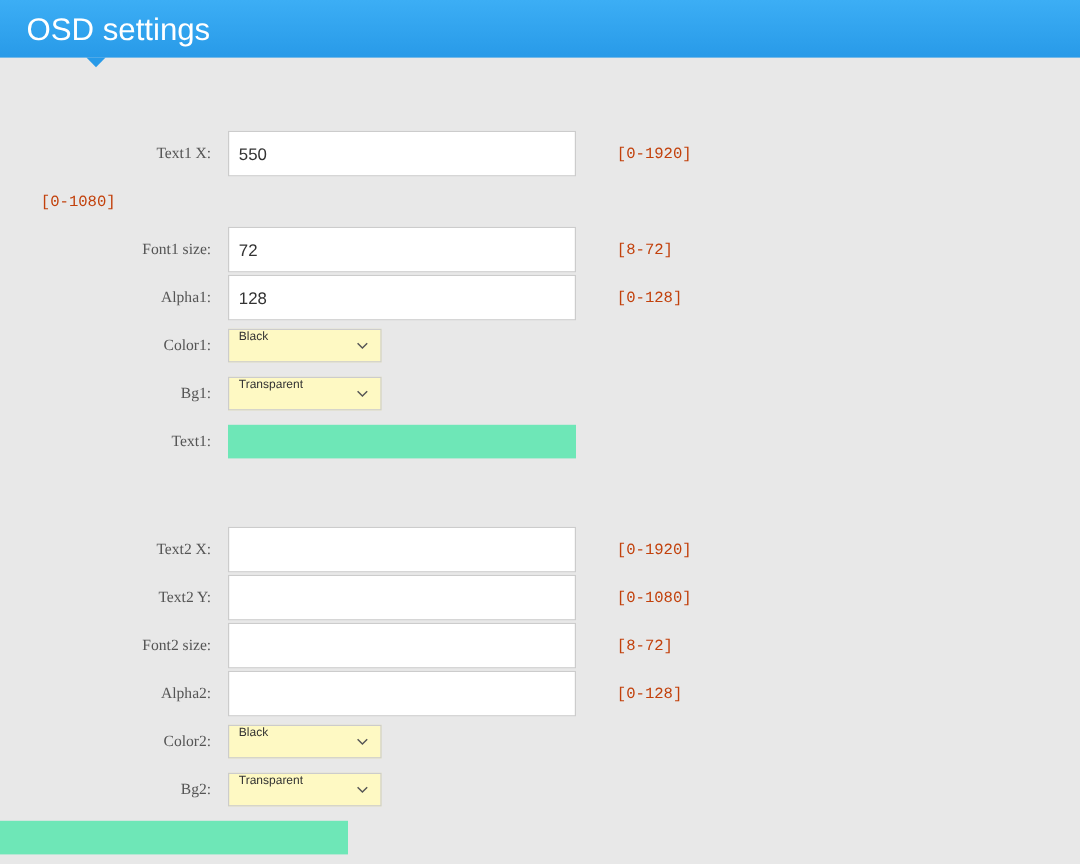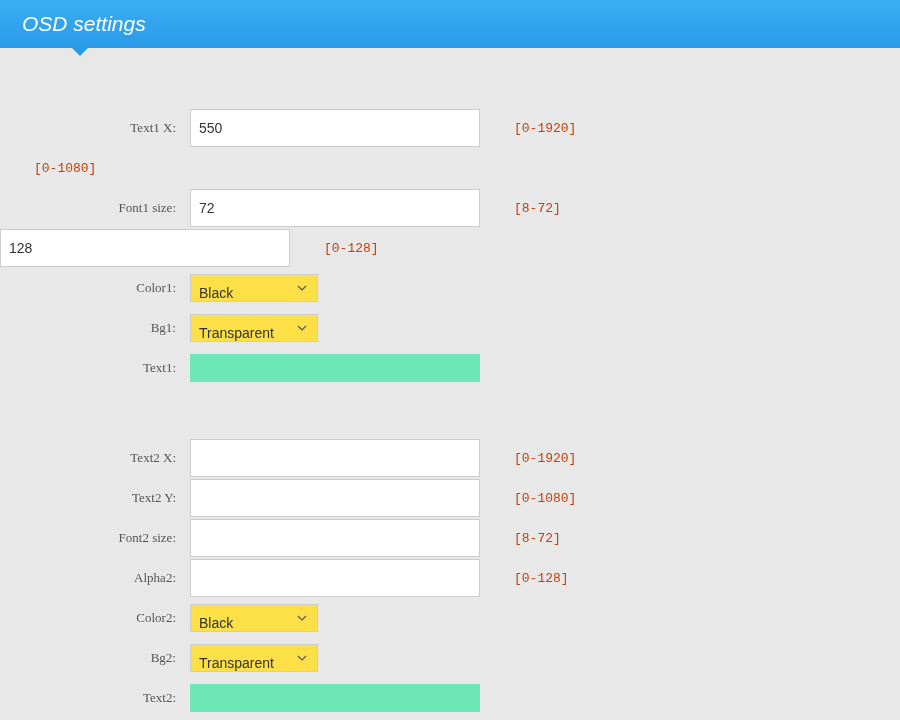--- a/index.html
+++ b/index.html
@@ -17,23 +17,22 @@
     .header-bar {
       background: linear-gradient(to bottom, #3caef5, #289ae8);
       height: 48px;
       display: flex;
       align-items: center;
       padding-left: 22px;
       position: relative;
     }
     .header-title {
       color: #ffffff;
-      font-size: 21px;
+      font-size: 26px;
       font-weight: 400;
-      font-style: italic;
     }
     .header-pointer {
       position: absolute;
       left: 72px;
       bottom: -8px;
       width: 0;
       height: 0;
       border-left: 8px solid transparent;
       border-right: 8px solid transparent;
       border-top: 8px solid #289ae8;
@@ -66,26 +65,26 @@
     }
     .select-wrap {
       position: relative;
       width: 128px;
       height: 28px;
     }
     .select-box {
       width: 128px;
       height: 28px;
       border: 1px solid #ccc;
-      background: #fde047;
+      background: #fef9c3;
       padding: 0 8px;
-      font-size: 14px;
+      font-size: 10px;
       color: #333;
       display: flex;
-      align-items: flex-end;
+      align-items: flex-start;
       cursor: pointer;
     }
     .select-caret {
       position: absolute;
       right: 10px;
       top: 50%;
       transform: translateY(-50%);
       pointer-events: none;
     }
     .select-caret svg {
@@ -126,20 +125,21 @@
     <span class="hint">[0-1080]</span>
   </div>
 
   <div class="form-row">
     <span class="form-label">Font1 size:</span>
     <input class="text-input" type="text" value="72" style="">
     <span class="hint">[8-72]</span>
   </div>
 
   <div class="form-row">
+    <span class="form-label">Alpha1:</span>
     <input class="text-input" type="text" value="128" style="">
     <span class="hint">[0-128]</span>
   </div>
 
   <div class="form-row">
     <span class="form-label">Color1:</span>
     <div class="select-wrap">
       <div class="select-box">
           <span>Black</span>
         </div>
@@ -218,17 +218,16 @@
         </div>
       <span class="select-caret">
         <svg width="12" height="12" viewBox="0 0 12 12">
             <path d="M2 4 L6 8 L10 4" stroke="#555" stroke-width="1.2" fill="none"></path>
           </svg>
       </span>
     </div>
   </div>
 
   <div class="form-row">
-    <span class="form-label">Text2:</span>
     <div class="color-swatch" style="background: rgb(110, 231, 183);"></div>
   </div>
 
 </div>
 
 </body></html>

